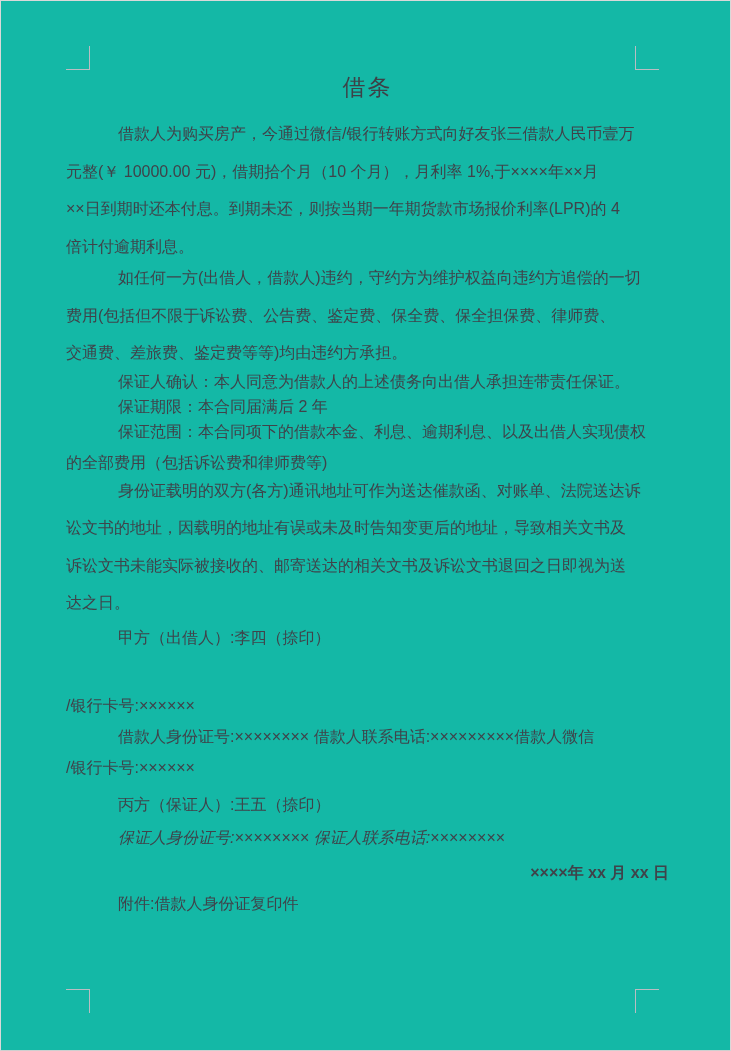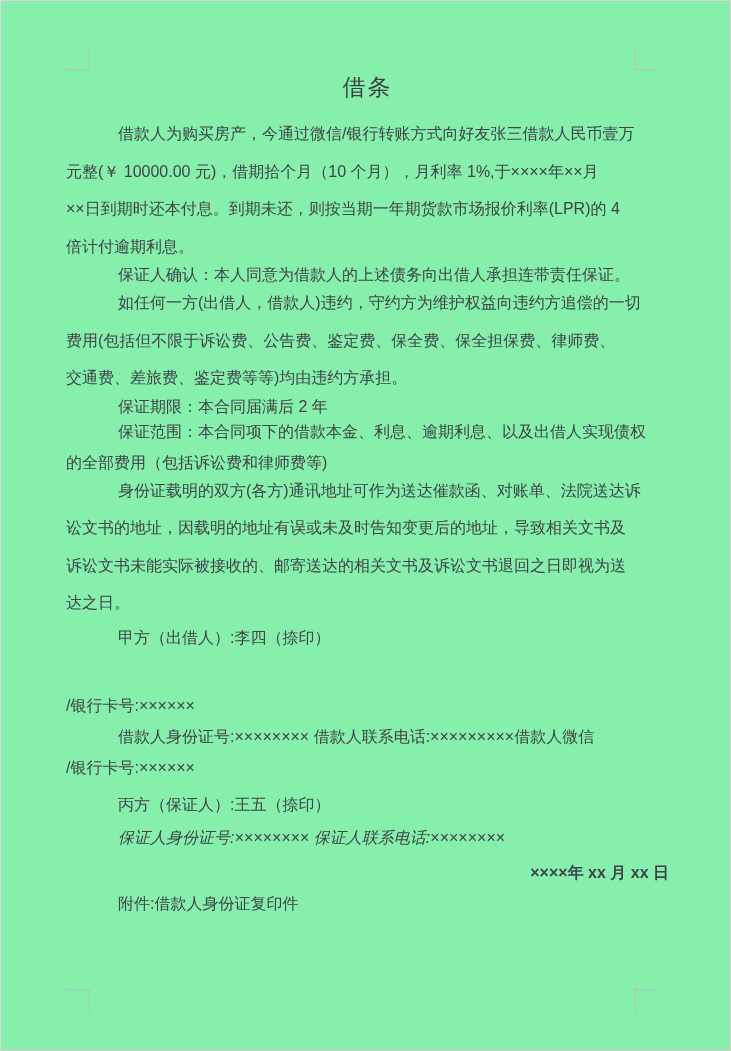--- a/index.html
+++ b/index.html
@@ -5,21 +5,21 @@
   html, body { margin: 0; padding: 0; background: #ffffff; }
   body {
     width: 731px; height: 1051px;
     box-sizing: border-box;
     border: 1px solid #d9d9d9;
     border-bottom-color: #cfcfcf;
     position: relative;
     font-family: "Liberation Sans", "DejaVu Sans", sans-serif;
     overflow: hidden;
   }
-  .page { position: absolute; inset: 0; background: #86efac; }
+  .page { position: absolute; inset: 0; background: #14b8a6; }
 
   
   .crop { position: absolute; width: 23px; height: 23px; border: 0 solid #b9bdc2; }
   .crop-tl { left: 65px;  top: 45px;  border-right-width: 1px; border-bottom-width: 1px; }
   .crop-tr { left: 634px; top: 45px;  border-left-width: 1px;  border-bottom-width: 1px; }
   .crop-bl { left: 65px;  top: 988px; border-right-width: 1px; border-top-width: 1px; }
   .crop-br { left: 634px; top: 988px; border-left-width: 1px;  border-top-width: 1px; }
 
   .doc-body {
     position: absolute;
@@ -54,22 +54,22 @@
 <div class="page">
   <div class="crop crop-tl"></div>
   <div class="crop crop-tr"></div>
   <div class="crop crop-bl"></div>
   <div class="crop crop-br"></div>
 
   <div class="doc-body">
     <div class="doc-title">借条</div>
 
   <p class="para wide" style="margin-top: 11px;"><span>借款人为</span><span class="u">购买房产</span><span>，今通过</span><span class="u">微信/银行</span><span>转账方式向</span><span class="u">好友张三</span><span>借款</span><span class="u">人民币壹万</span><br><span class="u">元整</span><span>(￥</span><span class="u"> 10000.00 </span><span>元)，借期</span><span class="u">拾个月</span><span>（</span><span class="u">10 个月</span><span>），月利率 </span><span class="u">1%</span><span>,于××××年××月</span><br><span>××日到期时还本付息。到期未还，则按</span><span class="u">当期一年期货款市场报价利率(LPR)的 4</span><br><span class="u">倍</span><span>计付逾期利息。</span></p>
+      <p class="para wide" style="margin-top: -6px;"><span>如任何一方(出借人，借款人)违约，守约方为维护权益向违约方追偿的一切</span><br><span>费用(包括但不限于诉讼费、公告费、鉴定费、保全费、保全担保费、律师费、</span><br><span>交通费、差旅费、鉴定费等等)均由违约方承担。</span></p>
       <p class="para narrow" style="margin-top: -6px;"><span>保证人确认：</span><span class="u">本人同意为借款人的上述债务向出借人承担连带责任保证。&nbsp;</span></p>
-      <p class="para wide" style="margin-top: -6px;"><span>如任何一方(出借人，借款人)违约，守约方为维护权益向违约方追偿的一切</span><br><span>费用(包括但不限于诉讼费、公告费、鉴定费、保全费、保全担保费、律师费、</span><br><span>交通费、差旅费、鉴定费等等)均由违约方承担。</span></p>
       <p class="para narrow" style="margin-top: -6px;"><span>保证期限：</span><span class="u">本合同届满后 2 年</span></p>
       <p class="para narrow" style="margin-top: -6px;"><span>保证范围：本合同项下的借款本金、利息、逾期利息、以及出借人实现债权</span><br><span>的全部费用（包括诉讼费和律师费等)</span></p>
       <p class="para wide" style="margin-top: -6px;"><span>身份证载明的双方(各方)通讯地址可作为送达催款函、对账单、法院送达诉</span><br><span>讼文书的地址，因载明的地址有误或未及时告知变更后的地址，导致相关文书及</span><br><span>诉讼文书未能实际被接收的、邮寄送达的相关文书及诉讼文书退回之日即视为送</span><br><span>达之日。</span></p>
       <p class="para narrow" style="margin-top: 0px;"><span>甲方（出借人）:</span><span class="u">李四</span><span>（捺印）</span></p>
       <p class="para narrow" style="margin-top: 6px;"><br><span>/银行卡号:××××××</span></p>
       <p class="para narrow" style=""><span>借款人身份证号:×××××××× 借款人联系电话:×××××××××借款人微信</span><br><span>/银行卡号:××××××</span></p>
       <p class="para narrow" style="margin-top: 6px;"><span>丙方（保证人）:</span><span class="u">王五</span><span>（捺印）</span></p>
       <p class="para narrow" style="margin-top: 2px; font-style: italic;"><span>保证人身份证号:×××××××× 保证人联系电话:××××××××</span></p>
       <p class="para narrow right" style="margin-top: 4px; font-weight: bold;"><span>××××年 xx 月 xx 日</span></p>
       <p class="para narrow" style="margin-top: 0px;"><span>附件:借款人身份证复印件</span></p>

